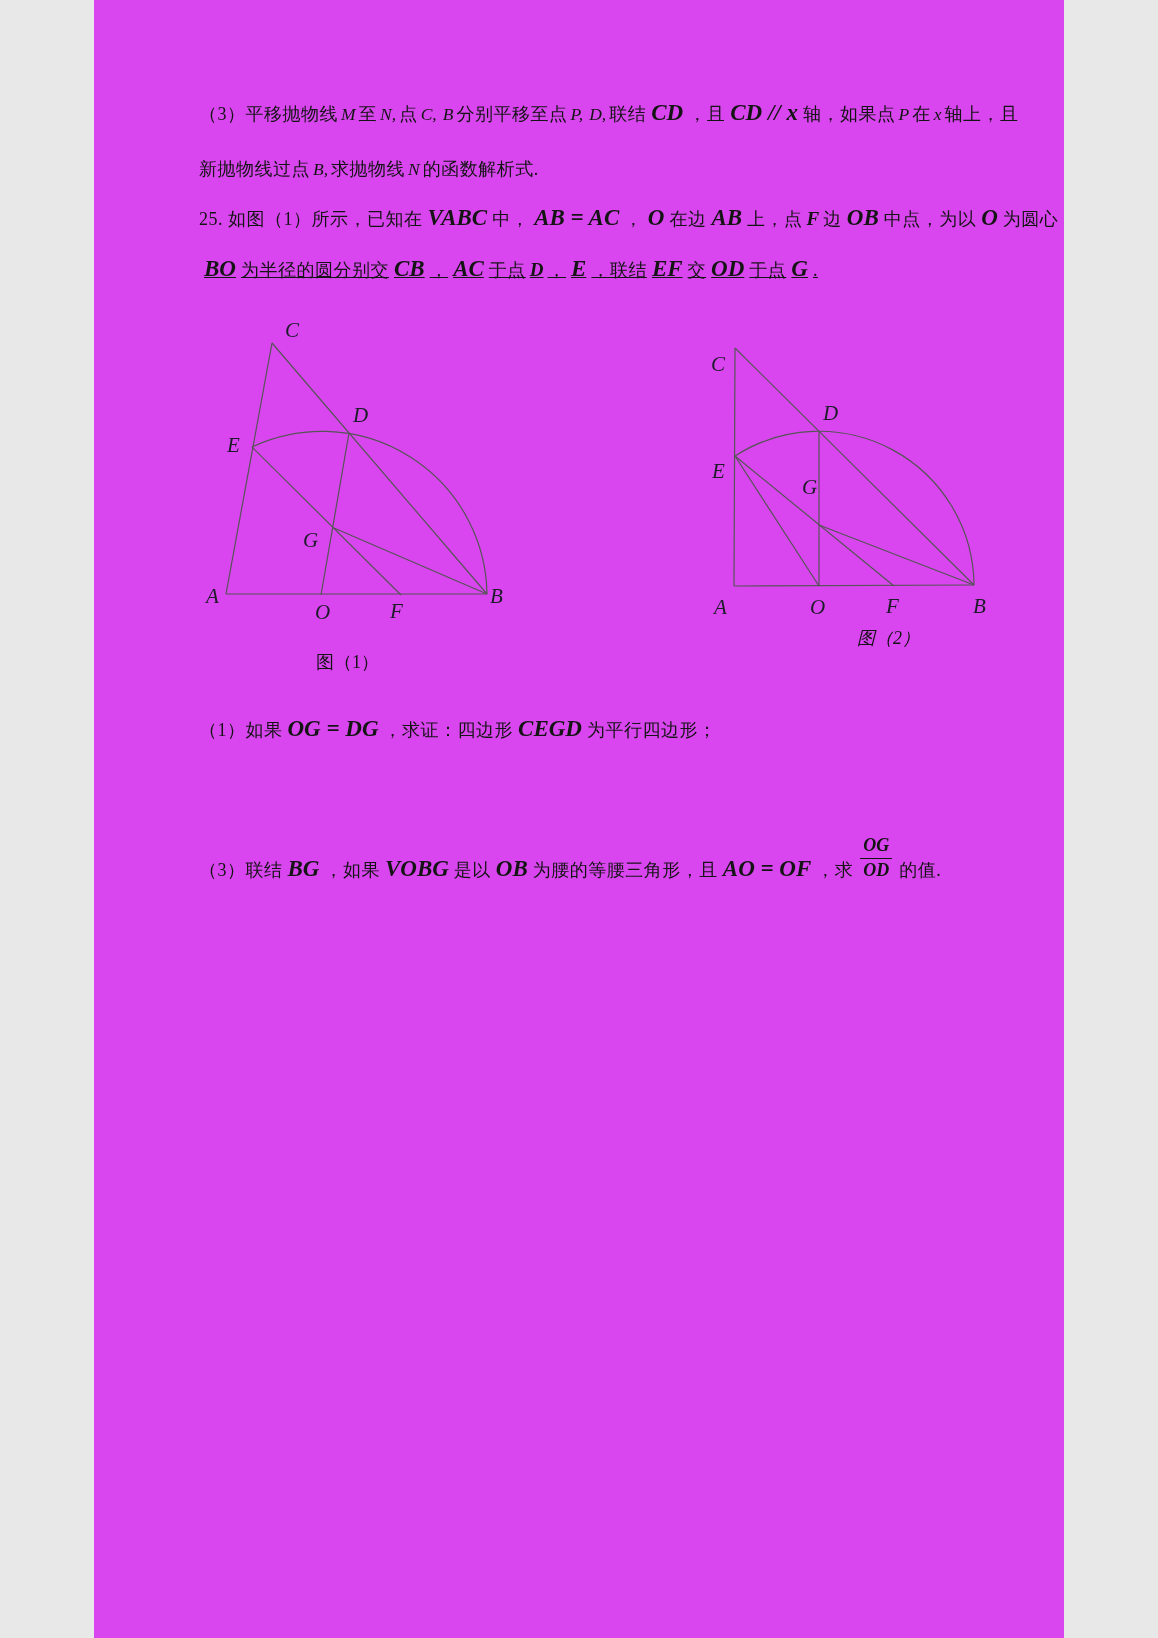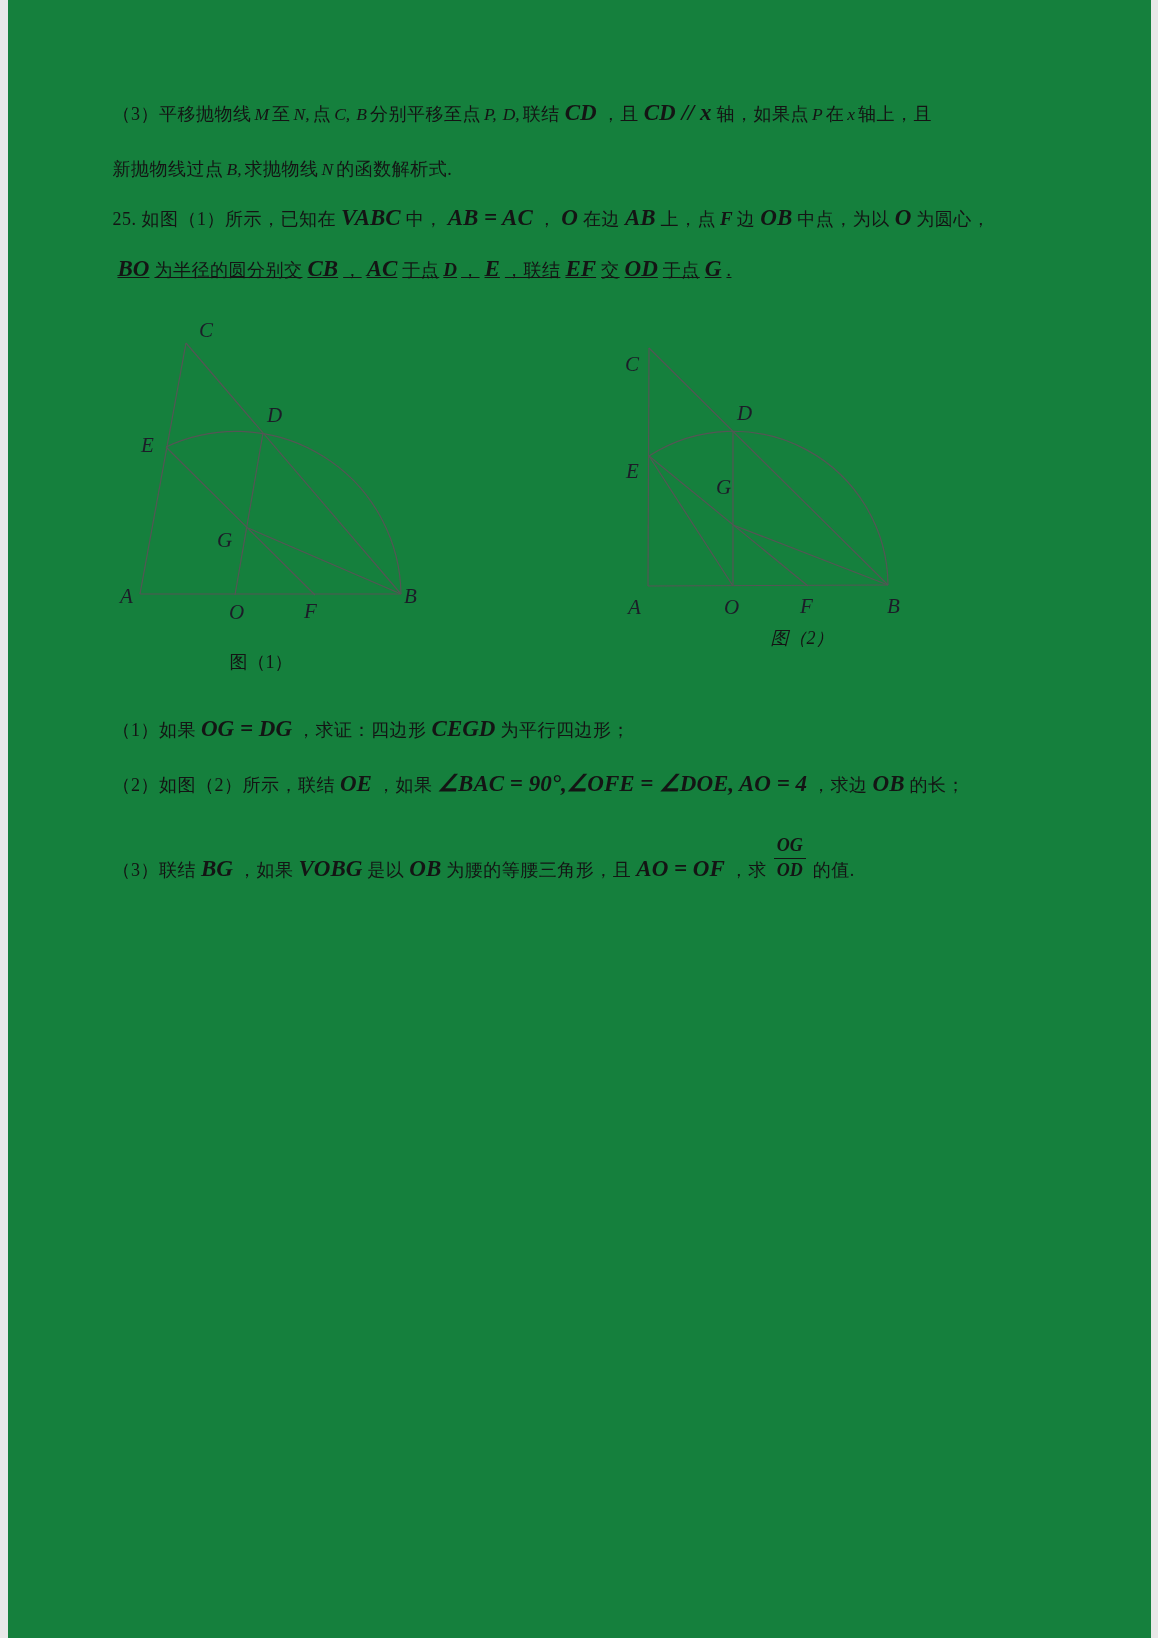--- a/index.html
+++ b/index.html
@@ -1,20 +1,20 @@
 <!DOCTYPE html>
 <html><head>
 <meta charset="utf-8">
 <style>
   html,body{margin:0;padding:0;background:#e8e8e8;}
   .page{
     position:relative;
-    width:1143px;
+    width:970px;
     height:1638px;
-    background:#15803d;
+    background:#d946ef;
     margin:0 auto;
     font-family:"Liberation Serif", serif;
     color:#141414;
     overflow:hidden;
   }
   .line{
     position:absolute;
     white-space:nowrap;
     color:#141414;
   }
@@ -135,21 +135,18 @@
     <text x="792" y="613">F</text>
     <text x="708" y="494">G</text>
     <text x="716" y="614">O</text>
   </svg>
   <div class="caption" style="left:763px; top:626px;font-style:italic;">图（2）</div>
 
   <div class="line" id="q1" style="left:105px; top:716px;">
     <span class="cn">（1）如果</span><span class="big">OG = DG</span><span class="cn">，求证：四边形</span><span class="big">CEGD</span><span class="cn">为平行四边形；</span>
   </div>
 
-  <div class="line" id="q2" style="left:105px; top:770px;">
-    <span class="cn">（2）如图（2）所示，联结</span><span class="big">OE</span><span class="cn">，如果</span><span class="big">∠BAC = 90°,∠OFE = ∠DOE, AO = 4</span><span class="cn">，求边</span><span class="big">OB</span><span class="cn">的长；</span>
-  </div>
 
   <div class="line" id="q3" style="left:105px; top:836px;">
     <span class="cn">（3）联结</span><span class="big">BG</span><span class="cn">，如果</span><span class="big">VOBG</span><span class="cn">是以</span><span class="big">OB</span><span class="cn">为腰的等腰三角形，且</span><span class="big">AO = OF</span><span class="cn">，求</span><span class="frac"><span class="num">OG</span><span class="den">OD</span></span><span class="cn">的值.</span>
   </div>
 
 </div>
 
 </body></html>

